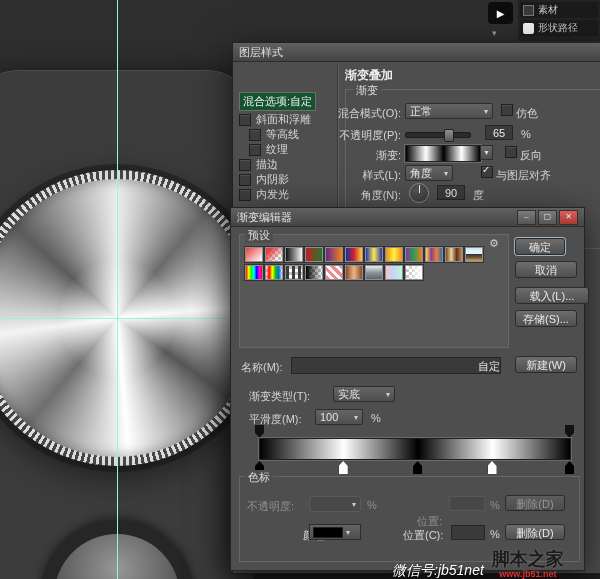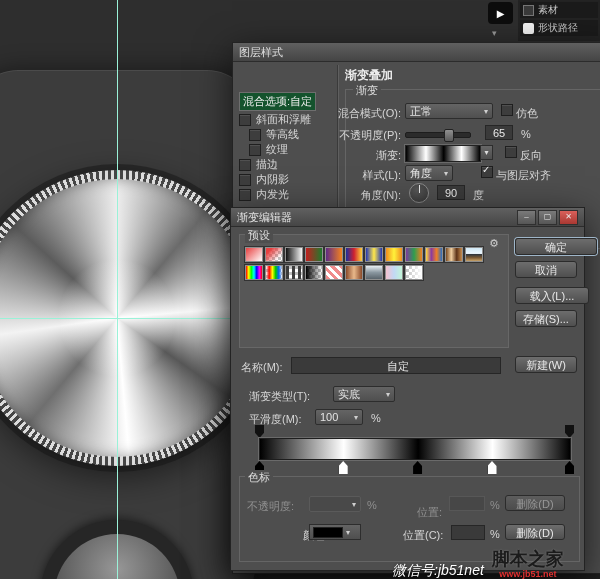--- a/index.html
+++ b/index.html
@@ -239,27 +239,27 @@
         <div class="swatch" style="background: linear-gradient(90deg, rgba(255, 0, 0, 0), rgb(255, 0, 0) 20%, rgb(255, 255, 0) 40%, rgb(0, 200, 0) 60%, rgb(0, 100, 255) 80%, rgba(0, 100, 255, 0)), repeating-conic-gradient(rgb(191, 191, 191) 0deg, rgb(191, 191, 191) 25%, rgb(255, 255, 255) 0deg, rgb(255, 255, 255) 50%) 0px 0px / 6px 6px;"></div>
         <div class="swatch" style="background: repeating-linear-gradient(90deg, rgb(60, 60, 60) 0px, rgb(60, 60, 60) 3px, rgba(0, 0, 0, 0) 3px, rgba(0, 0, 0, 0) 6px), repeating-conic-gradient(rgb(191, 191, 191) 0deg, rgb(191, 191, 191) 25%, rgb(255, 255, 255) 0deg, rgb(255, 255, 255) 50%) 0px 0px / 6px 6px;"></div>
         <div class="swatch" style="background: linear-gradient(90deg, rgb(0, 0, 0), rgba(0, 0, 0, 0)), repeating-conic-gradient(rgb(191, 191, 191) 0deg, rgb(191, 191, 191) 25%, rgb(255, 255, 255) 0deg, rgb(255, 255, 255) 50%) 0px 0px / 6px 6px;"></div>
         <div class="swatch" style="background: repeating-linear-gradient(45deg, rgb(240, 138, 138) 0px, rgb(240, 138, 138) 3px, rgb(255, 255, 255) 3px, rgb(255, 255, 255) 6px);"></div>
         <div class="swatch" style="background: linear-gradient(90deg, rgb(138, 74, 42), rgb(232, 184, 138), rgb(138, 74, 42));"></div>
         <div class="swatch" style="background: linear-gradient(rgb(232, 238, 242), rgb(138, 151, 160) 50%, rgb(90, 100, 108));"></div>
         <div class="swatch" style="background: linear-gradient(90deg, rgb(245, 194, 208), rgb(194, 216, 245), rgb(194, 245, 216));"></div>
         <div class="swatch" style="background: linear-gradient(90deg, rgba(255, 255, 255, 0), rgb(255, 255, 255)), repeating-conic-gradient(rgb(191, 191, 191) 0deg, rgb(191, 191, 191) 25%, rgb(255, 255, 255) 0deg, rgb(255, 255, 255) 50%) 0px 0px / 6px 6px;"></div>
       </div>
 
-    <div class="btn default" style="left:284px;top:30px;width:82px;">确定</div>
+    <div class="btn default" style="left:284px;top:30px;width:50px;">确定</div>
     <div class="btn" style="left:284px;top:53px;width:62px;">取消</div>
     <div class="btn" style="left:284px;top:79px;width:74px;">载入(L)...</div>
     <div class="btn" style="left:284px;top:102px;width:62px;">存储(S)...</div>
 
     <div class="lbl" style="left:10px;top:152px;">名称(M):</div>
-    <div class="field" style="left:60px;top:149px;width:210px;height:17px;text-align:center;padding-left:4px;line-height:17px;">自定</div>
+    <div class="field" style="left:60px;top:149px;width:210px;height:17px;text-align:right;padding-left:4px;line-height:17px;">自定</div>
     <div class="btn" style="left:284px;top:148px;width:62px;">新建(W)</div>
 
     <div class="lbl" style="left:18px;top:181px;">渐变类型(T):</div>
     <div class="dd" style="left:102px;top:178px;width:62px;">
       <span>实底</span>
       <span class="arrow">▾</span>
     </div>
 
     <div class="lbl" style="left:18px;top:204px;">平滑度(M):</div>
     <div class="dd" style="left:84px;top:201px;width:48px;">
@@ -282,21 +282,21 @@
       </div>
 
     <div class="groupbox" style="left:8px;top:268px;width:339px;height:84px;"></div>
     <div class="grouplabel" style="left:14px;top:262px;">色标</div>
 
     <div class="lbl dis" style="left:16px;top:291px;">不透明度:</div>
     <div class="dd dis" style="left:78px;top:288px;width:52px;">
       <span class="arrow">▾</span>
     </div>
     <div class="lbl dis" style="left:136px;top:291px;">%</div>
-    <div class="lbl dis" style="left:186px;top:297px;">位置:</div>
+    <div class="lbl dis" style="left:186px;top:306px;">位置:</div>
     <div class="field dis" style="left:218px;top:288px;width:36px;"></div>
     <div class="lbl dis" style="left:259px;top:291px;">%</div>
     <div class="btn dis" style="left:274px;top:287px;width:60px;height:16px;">删除(D)</div>
 
     <div class="lbl" style="left:34px;top:320px;margin-left:38px;">颜色:</div>
     <div class="stop-swatch" style="left:78px;top:316px;width:52px;">
       <span class="fill" style="background: rgb(0, 0, 0);"></span>
       <span class="arrow">▾</span>
     </div>
     <div class="lbl" style="left:172px;top:320px;">位置(C):</div>

